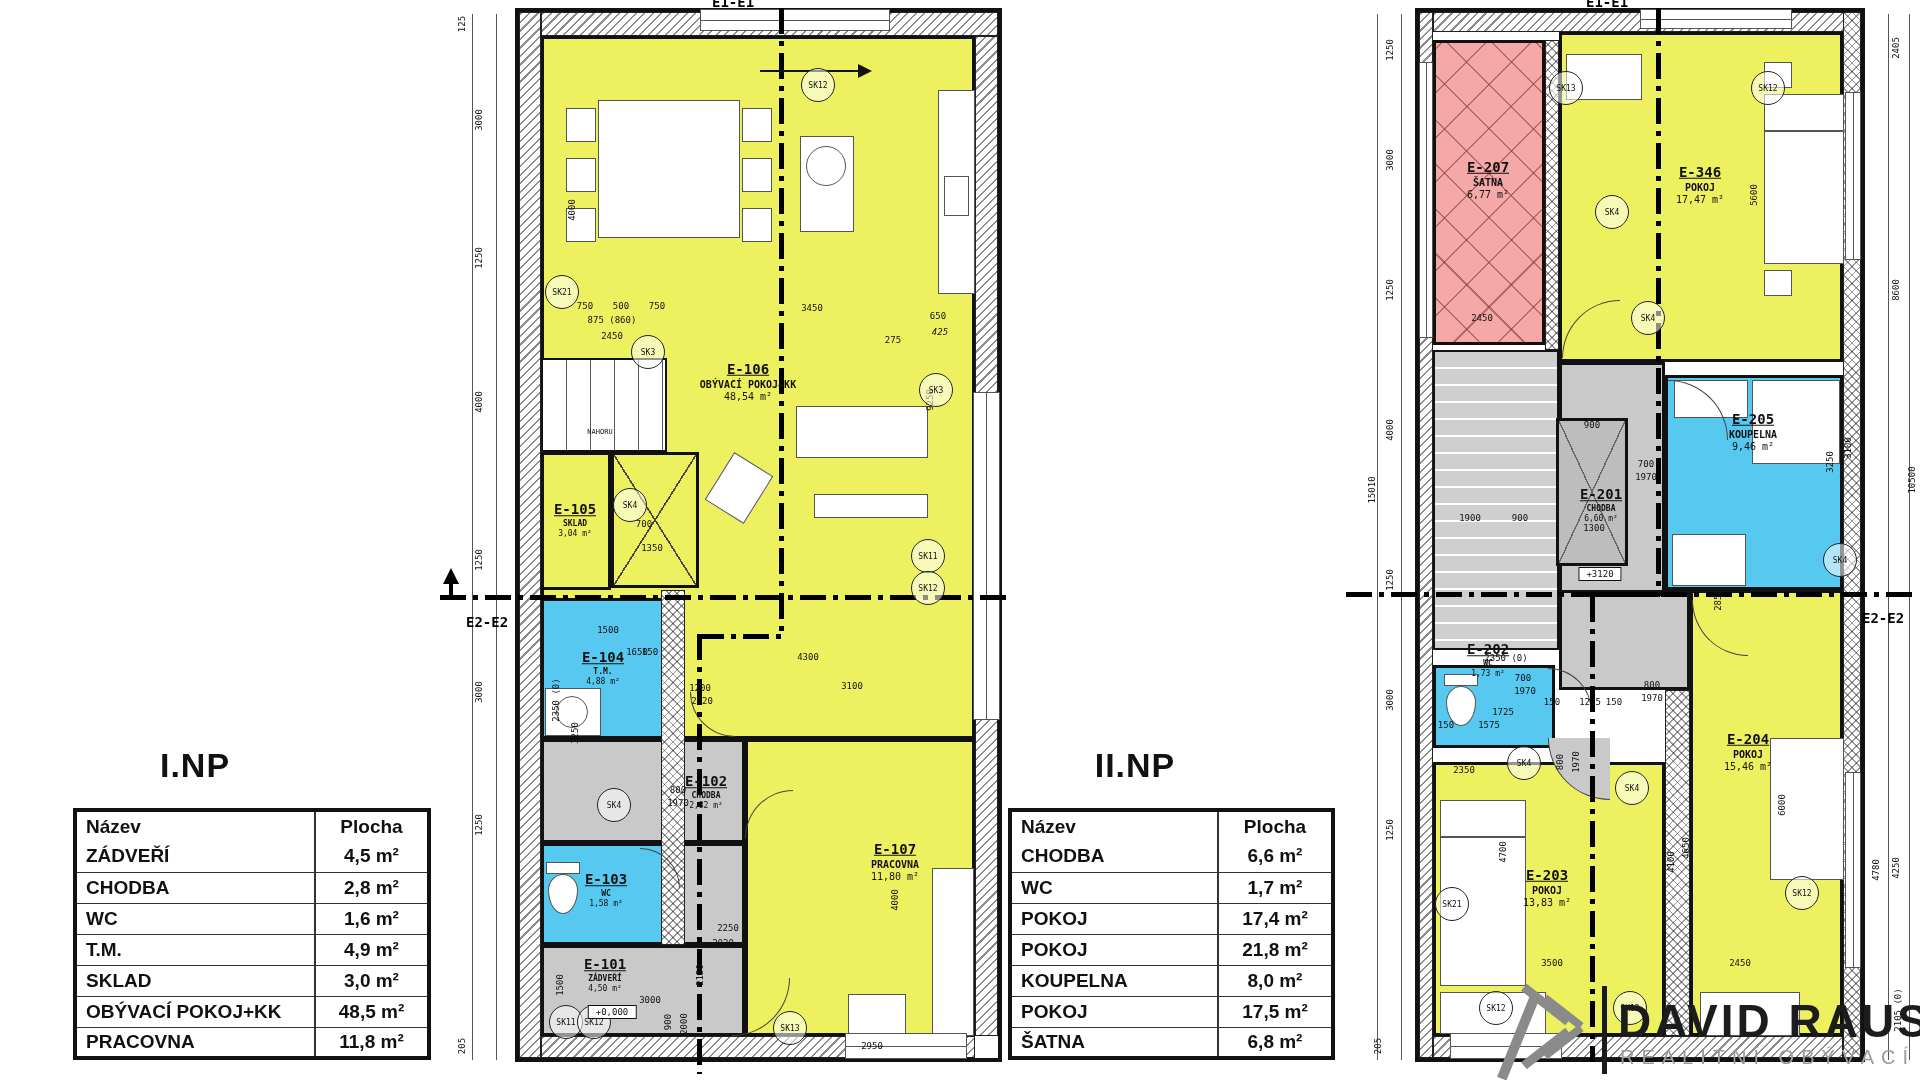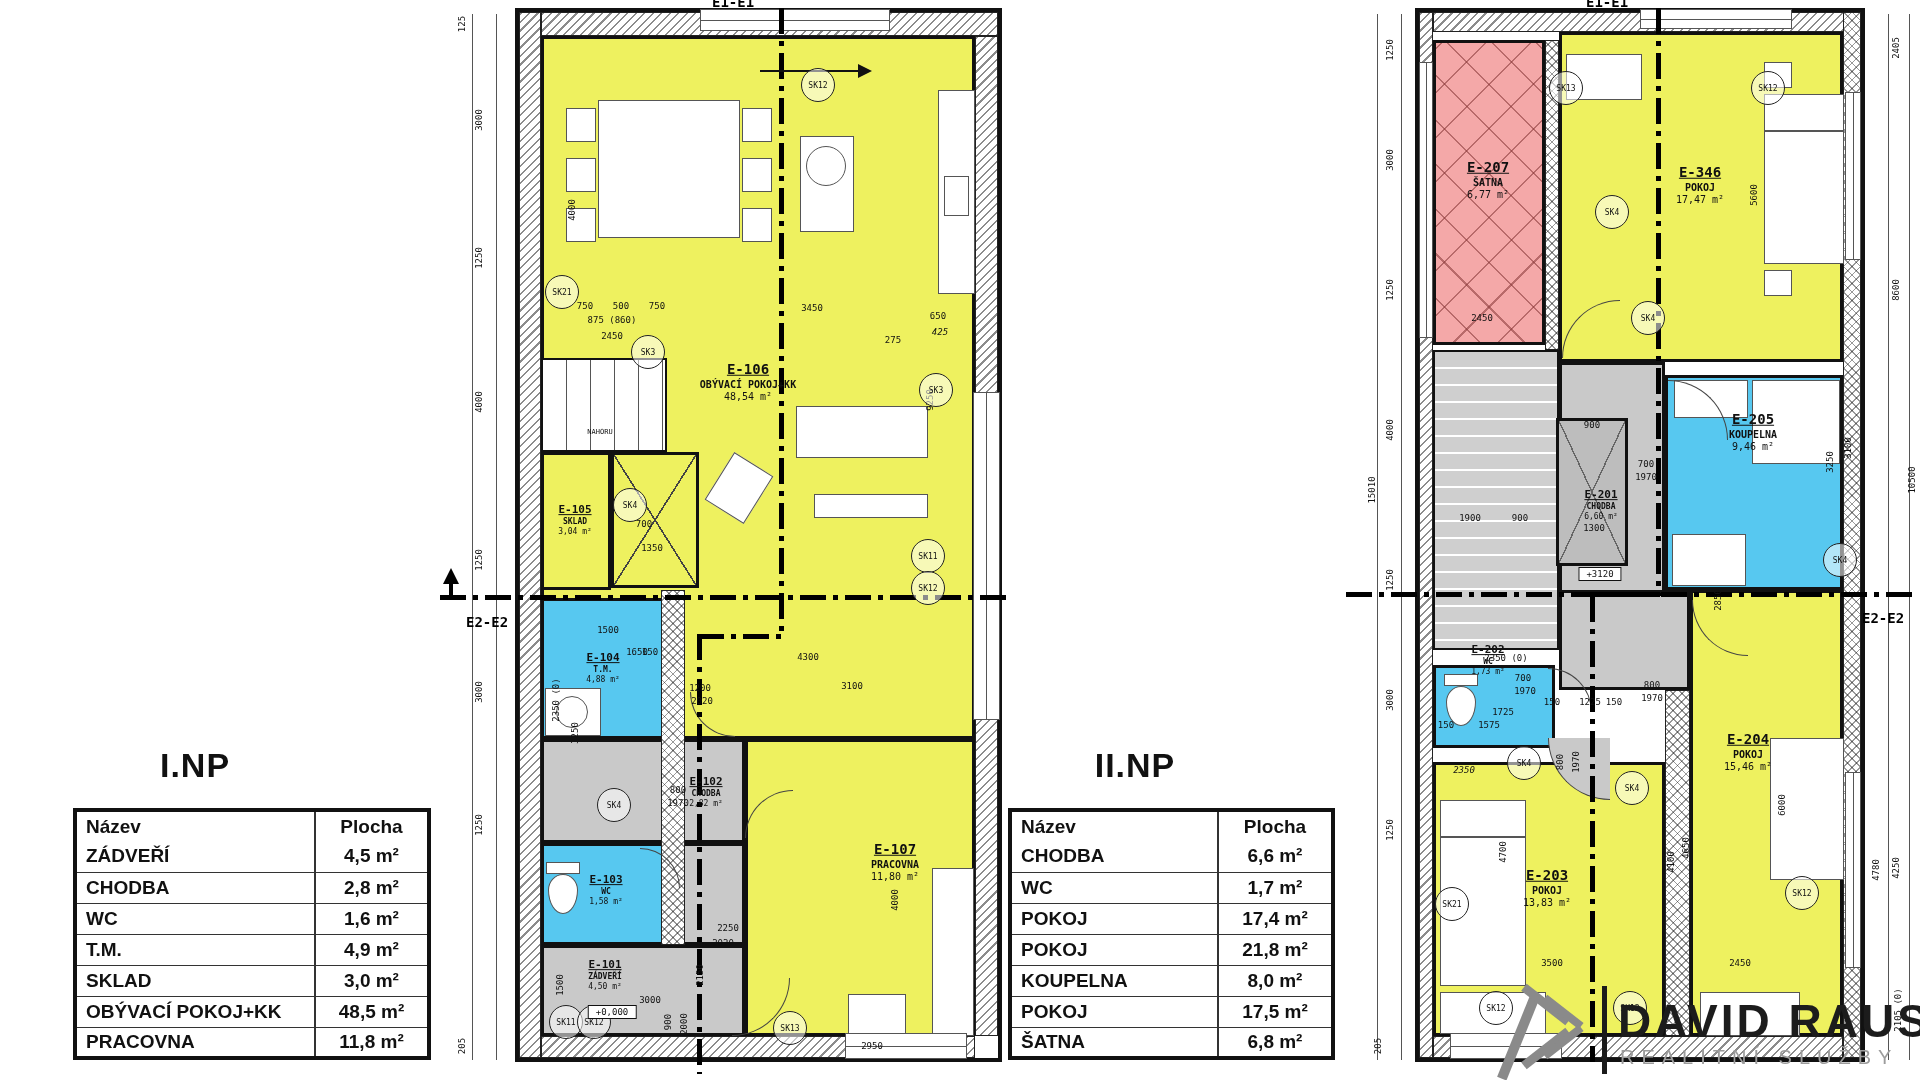--- a/index.html
+++ b/index.html
@@ -44,21 +44,21 @@
          transform:translate(-50%,-50%); }
   .dim.v { transform:translate(-50%,-50%) rotate(-90deg); }
   .sk { position:absolute; width:34px; height:34px; border:1.5px solid #222; border-radius:50%;
         background:rgba(255,255,255,.55); font:8px "DejaVu Sans Mono", monospace; color:#111;
         display:flex; align-items:center; justify-content:center; transform:translate(-50%,-50%); }
   .rlabel { position:absolute; transform:translate(-50%,-50%); text-align:center;
             font-family:"DejaVu Sans Mono", monospace; color:#111; line-height:1.25; white-space:nowrap; }
   .rlabel .rid { font-size:14px; font-weight:bold; text-decoration:underline; }
   .rlabel .rname { font-size:10px; font-weight:bold; }
   .rlabel .rarea { font-size:10px; }
-  .rlabel.sm .rid { font-size:11px; } .rlabel.sm .rname, .rlabel.sm .rarea { font-size:8px; }
+  .rlabel.sm .rid { font-size:14px; } .rlabel.sm .rname, .rlabel.sm .rarea { font-size:8px; }
   .badge { position:absolute; transform:translate(-50%,-50%); border:1.5px solid #111; background:#fff;
            font:9px "DejaVu Sans Mono", monospace; padding:1px 7px; }
   .seclab { position:absolute; font:bold 14px "DejaVu Sans Mono", monospace; color:#000; white-space:nowrap; }
   .arc { position:absolute; border:0 solid #444; background:transparent; }
   .win  { position:absolute; border:1px solid #555;
           background:#fff linear-gradient(#555,#555) center/100% 1px no-repeat; }
   .winv { position:absolute; border:1px solid #555;
           background:#fff linear-gradient(#555,#555) center/1px 100% no-repeat; }
   .tinytext { position:absolute; font:7px "DejaVu Sans Mono", monospace; color:#111; transform:translate(-50%,-50%); }
   .ftitle { position:absolute; font-size:34px; font-weight:800; letter-spacing:1px; color:#111;
@@ -346,21 +346,21 @@
         <span class="dim" style="left: 1489px; top: 725px;">1575</span>
         <span class="dim" style="left: 1552px; top: 702px;">150</span>
         <span class="dim" style="left: 1590px; top: 702px;">1225</span>
         <span class="dim" style="left: 1614px; top: 702px;">150</span>
         <span class="dim v" style="left: 1686px; top: 848px;">4650</span>
         <span class="dim v" style="left: 1671px; top: 862px;">4100</span>
         <span class="dim v" style="left: 1782px; top: 805px;">6000</span>
         <span class="dim v" style="left: 1503px; top: 852px;">4700</span>
         <span class="dim" style="left: 1552px; top: 963px;">3500</span>
         <span class="dim" style="left: 1740px; top: 963px;">2450</span>
-        <span class="dim" style="left: 1464px; top: 770px; font-style: italic;">2350</span>
+        <span class="dim" style="left: 1464px; top: 770px;">2350</span>
         <span class="dim v" style="left: 1718px; top: 600px;">2850</span>
         <span class="dim v" style="left: 1560px; top: 762px;">800</span>
         <span class="dim v" style="left: 1576px; top: 762px;">1970</span>
         <span class="dim" style="left: 1592px; top: 425px;">900</span>
       </div>
     <div>
 
     <span class="sk" style="left: 1566px; top: 88px;">SK13</span>
         <span class="sk" style="left: 1768px; top: 88px;">SK12</span>
         <span class="sk" style="left: 1612px; top: 212px;">SK4</span>
@@ -495,16 +495,16 @@
   </table>
 
   <div>
     <div class="stroke" style="left:1514px;top:990px;width:10px;height:92px;transform:rotate(22deg)"></div>
     <div class="stroke" style="left:1518px;top:1000px;width:56px;height:9px;transform:rotate(38deg)"></div>
     <div class="stroke" style="left:1518px;top:1044px;width:56px;height:9px;transform:rotate(-38deg)"></div>
     <div class="stroke" style="left:1540px;top:1008px;width:46px;height:8px;transform:rotate(38deg)"></div>
     <div class="stroke" style="left:1540px;top:1038px;width:46px;height:8px;transform:rotate(-38deg)"></div>
     <div class="abs" style="left:1602px;top:986px;width:5px;height:88px;background:#1b1b1b"></div>
     <div class="logo-word" style="left:1618px;top:994px">DAVID RAUS</div>
-    <div class="logo-tag" style="left:1620px;top:1046px">REALITNÍ SLUŽBY</div>
+    <div class="logo-tag" style="left:1620px;top:1046px">REALITNÍ OBÝVACÍ</div>
   </div>
 
 </div>
 
 </body></html>

